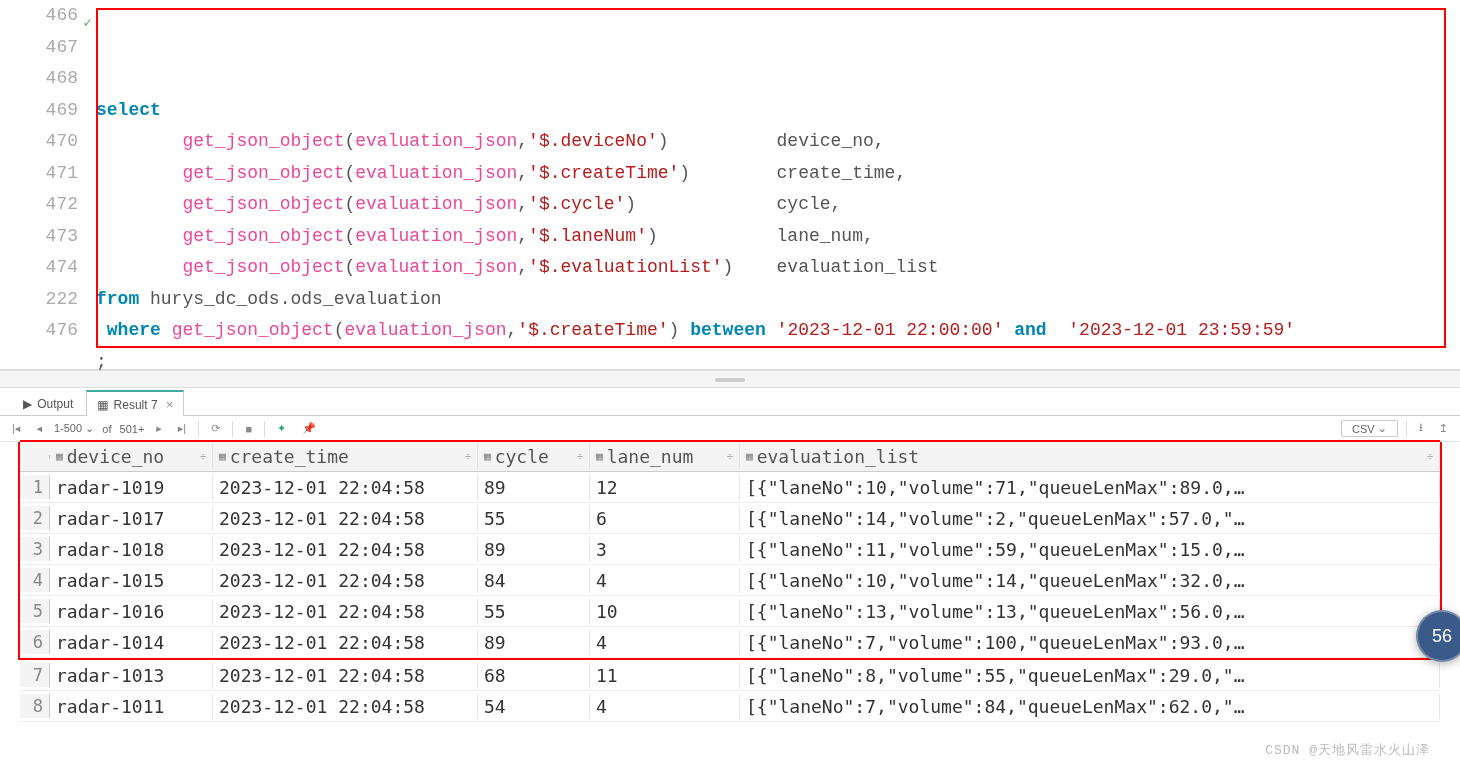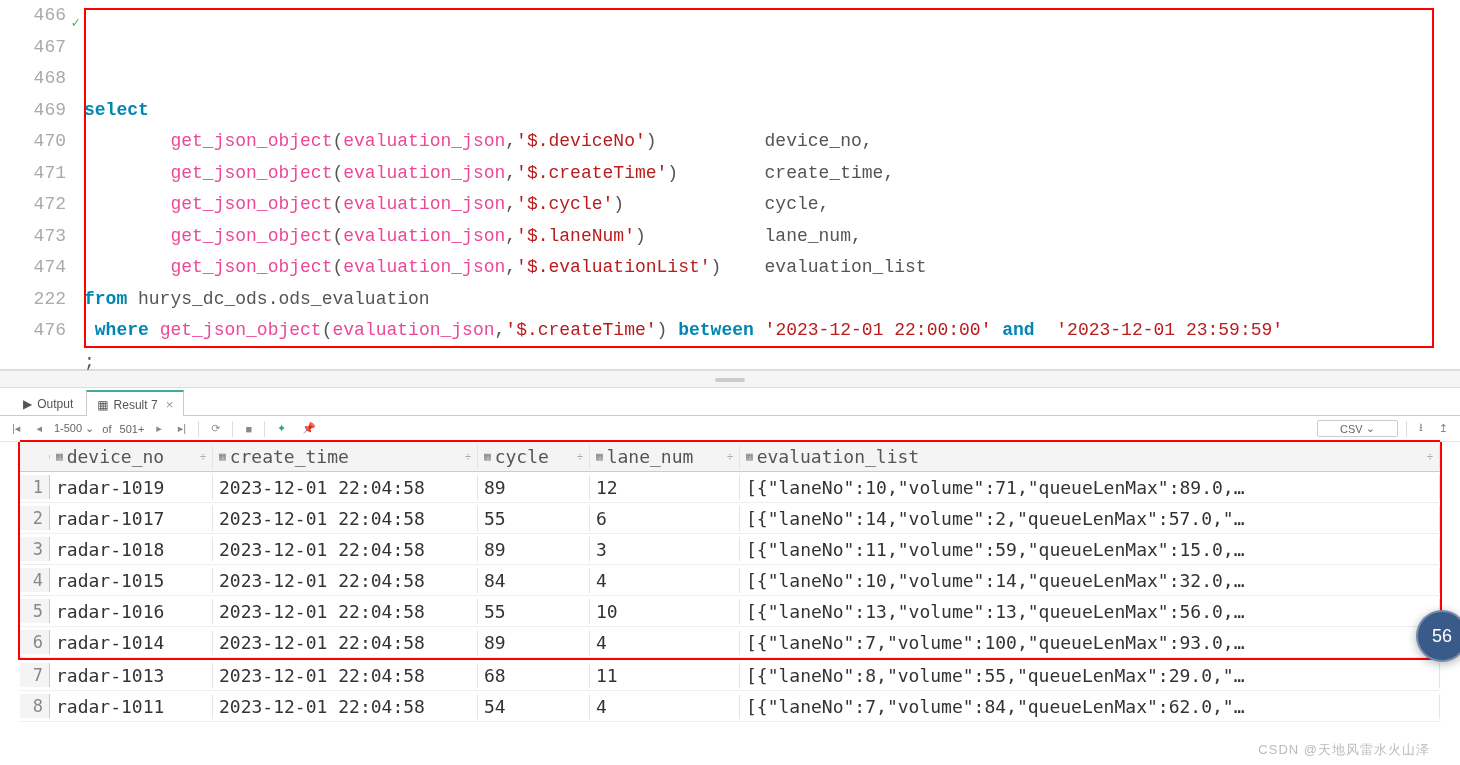--- a/index.html
+++ b/index.html
@@ -1,56 +1,56 @@
 <!DOCTYPE html>
 <html><head>
 <meta charset="utf-8">
 <style>
 * { margin:0; padding:0; box-sizing:border-box; }
 body { font-family: Consolas, Monaco, 'Courier New', monospace; font-size:18px; background:#fff; color:#333; overflow:hidden; width:1460px; height:765px; position:relative; }
 .editor-area { display:flex; height:370px; border-bottom:1px solid #ddd; }
-.gutter { width:84px; background:#fff; text-align:right; padding-right:18px; color:#aaa; font-size:18px; line-height:31.5px; padding-top:0; user-select:none; }
+.gutter { width:96px; background:#fff; text-align:right; padding-right:18px; color:#aaa; font-size:18px; line-height:31.5px; padding-top:0; user-select:none; }
 .gutter-line { position:relative; }
 .gutter-mark { position:absolute; right:-14px; top:8px; color:#4caf50; font-size:14px; font-weight:bold; }
 .code { flex:1; font-size:18px; line-height:31.5px; white-space:pre; padding-left:0; position:relative; }
 .code-highlight-box { position:absolute; left:0; top:8px; width:1350px; height:340px; border:2px solid #ff0000; pointer-events:none; }
 .kw { color:#0086b3; font-weight:bold; }
 .fn { color:#ec4899; }
 .id { color:#ec4899; }
 .str { color:#b91c1c; }
 .sp { color:#555; }
 .splitter { height:18px; background:#f5f5f5; border-top:1px solid #ddd; border-bottom:1px solid #ddd; position:relative; }
 .splitter::after { content:""; position:absolute; left:50%; top:7px; width:30px; height:4px; background:#ccc; transform:translateX(-50%); border-radius:2px; }
 .tabs { height:28px; border-bottom:1px solid #ccc; display:flex; align-items:flex-end; font-size:12px; font-family:Arial,sans-serif; padding-left:12px; gap:2px; }
 .tab { padding:5px 10px 4px; border:1px solid transparent; border-bottom:none; display:flex; align-items:center; gap:5px; color:#555; cursor:pointer; }
 .tab.active { border-color:#ccc; background:#fff; position:relative; top:1px; border-top:2px solid #4a9; }
 .tab-close { color:#999; font-size:13px; margin-left:3px; }
 .toolbar { height:26px; border-bottom:1px solid #e5e5e5; display:flex; align-items:center; font-size:11px; font-family:Arial,sans-serif; color:#666; padding:0 8px; gap:8px; }
 .tb-btn { padding:2px 4px; cursor:pointer; color:#888; }
 .tb-sep { width:1px; height:16px; background:#ddd; }
 .tb-spacer { flex:1; }
-.csv-btn { border:1px solid #ccc; padding:1px 22px; border-radius:2px; font-size:11px; display:flex; align-items:center; gap:3px; }
+.csv-btn { border:1px solid #ccc; padding:1px 10px; border-radius:2px; font-size:11px; display:flex; align-items:center; gap:3px; }
 .results { border:2px solid #ff0000; border-top:none; margin:0 18px 0 18px; position:relative; }
 .results-border-top { position:absolute; top:-2px; left:0; right:0; height:2px; background:#ff0000; }
 .grid { font-family:Consolas,Monaco,monospace; font-size:18px; }
 .grid-header { display:flex; background:#f4f4f4; border-bottom:1px solid #ccc; height:30px; align-items:center; }
 .grid-row { display:flex; border-bottom:1px solid #eee; height:31px; align-items:center; }
 .grid-row.outside { border-left:2px solid transparent; border-right:2px solid transparent; }
 .cell { padding:2px 6px; border-right:1px solid #e5e5e5; overflow:hidden; white-space:nowrap; text-overflow:ellipsis; }
 .rownum { width:30px; text-align:right; color:#888; background:#f4f4f4; border-right:1px solid #ccc; padding-right:6px; font-size:17px; }
 .hdr { color:#555; display:flex; align-items:center; gap:4px; }
 .hdr-icon { color:#888; font-size:11px; }
 .hdr-sort { color:#aaa; font-size:10px; margin-left:auto; }
 .c-device { width:163px; }
 .c-time { width:265px; }
 .c-cycle { width:112px; }
 .c-lane { width:150px; }
 .c-eval { width:540px; flex:1; }
 .outside-wrap { margin:0 18px; }
-.watermark { position:absolute; right:30px; bottom:6px; color:#bbb; font-size:13px; font-family:Liberation Sans, sans-serif; letter-spacing:1px; pointer-events:none; }
+.watermark { position:absolute; right:30px; bottom:6px; color:#bbb; font-size:13px; font-family:Liberation Mono, monospace; letter-spacing:1px; pointer-events:none; }
 .float-badge { position:absolute; right:-8px; top:610px; width:52px; height:52px; border-radius:50%; background:#3a5a8a; color:#fff; display:flex; align-items:center; justify-content:center; font-size:18px; font-family:Arial,sans-serif; box-shadow:0 2px 10px rgba(0,0,0,.3); border:2px solid rgba(255,255,255,.3); }
 </style>
 </head>
 <body>
 
 <div class="editor-area">
   <div class="gutter" id="gutter">
       <div class="gutter-line">466<span class="gutter-mark">✓</span></div>
       <div class="gutter-line">467</div>
       <div class="gutter-line">468</div>

